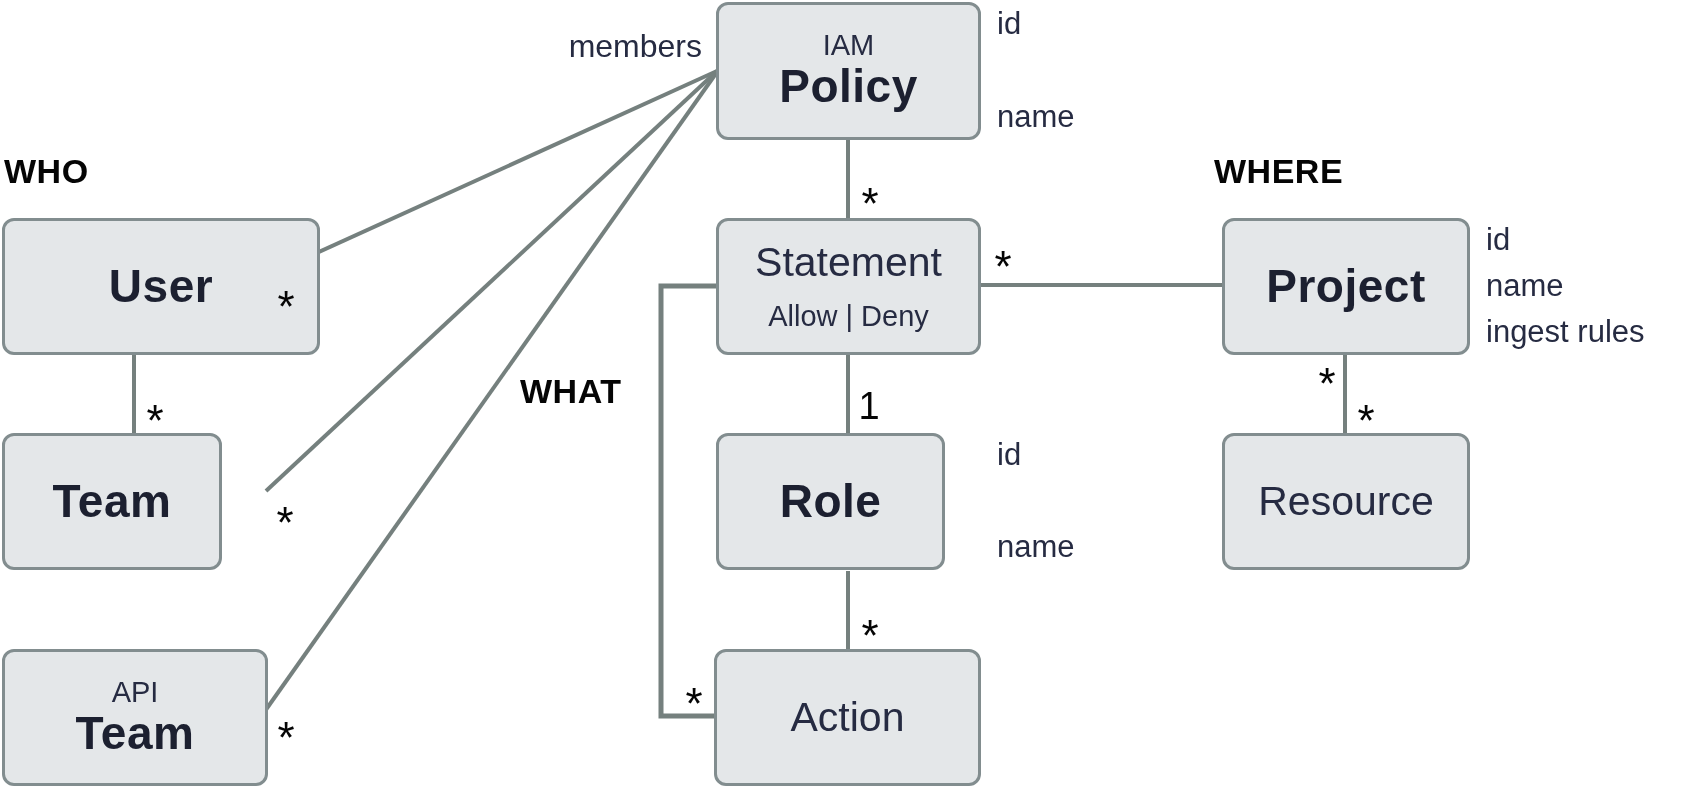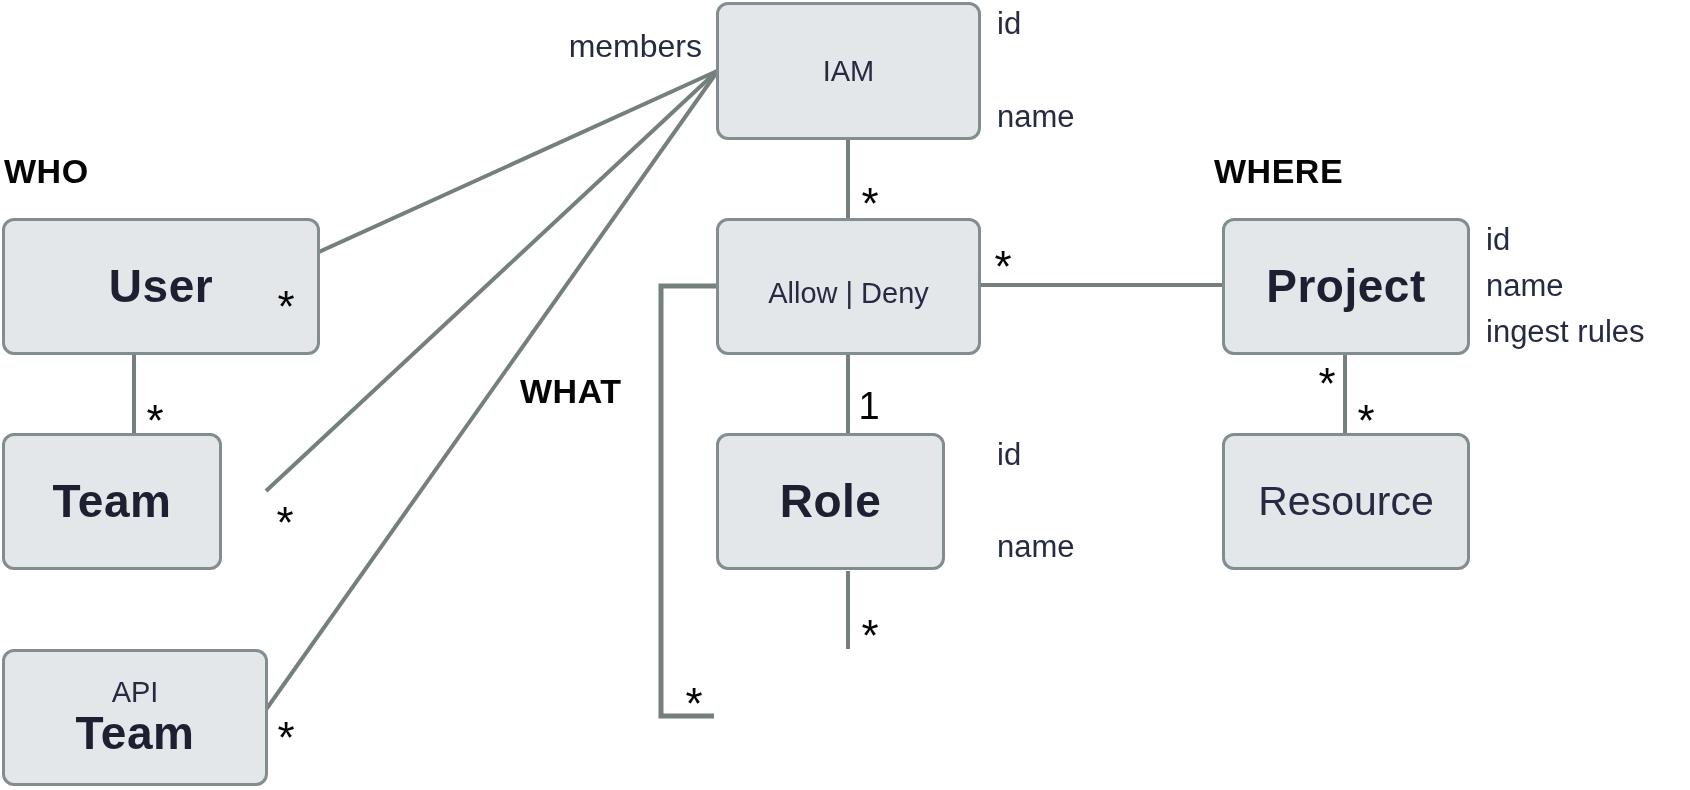--- a/index.html
+++ b/index.html
@@ -113,51 +113,56 @@
   </svg>
 
   <div class="section-label" style="left:4px;top:152px;">WHO</div>
   <div class="section-label" style="left:520px;top:372px;">WHAT</div>
   <div class="section-label" style="left:1214px;top:152px;">WHERE</div>
 
   <div class="edge-label" style="right:988px;top:28px;">members</div>
 
   <div class="entity" style="left:716px;top:2px;width:265px;height:138px;">
     <div class="kicker">IAM</div>
+    <div class="title-bold">Policy</div>
   </div>
   <div class="attrs" style="left:997px;top:2px;height:138px;">
     <div>id</div>
     <div>name</div>
   </div>
 
   <div class="entity" style="left:2px;top:218px;width:318px;height:137px;">
     <div class="title-bold">User</div>
   </div>
 
   <div class="entity" style="left:2px;top:433px;width:220px;height:137px;">
     <div class="title-bold">Team</div>
   </div>
 
   <div class="entity" style="left:2px;top:649px;width:266px;height:137px;">
     <div class="kicker">API</div>
     <div class="title-bold">Team</div>
   </div>
 
   <div class="entity" style="left:716px;top:218px;width:265px;height:137px;">
+    <div class="title-reg">Statement</div>
     <div class="subtitle">Allow | Deny</div>
   </div>
 
   <div class="entity" style="left:716px;top:433px;width:229px;height:137px;">
     <div class="title-bold">Role</div>
   </div>
   <div class="attrs" style="left:997px;top:433px;height:137px;">
     <div>id</div>
     <div>name</div>
   </div>
 
+  <div class="entity" style="left:714px;top:649px;width:267px;height:137px;">
+    <div class="title-reg">Action</div>
+  </div>
 
   <div class="entity" style="left:1222px;top:218px;width:248px;height:137px;">
     <div class="title-bold">Project</div>
   </div>
   <div class="attrs" style="left:1486px;top:218px;height:137px;">
     <div>id</div>
     <div>name</div>
     <div>ingest rules</div>
   </div>
 

